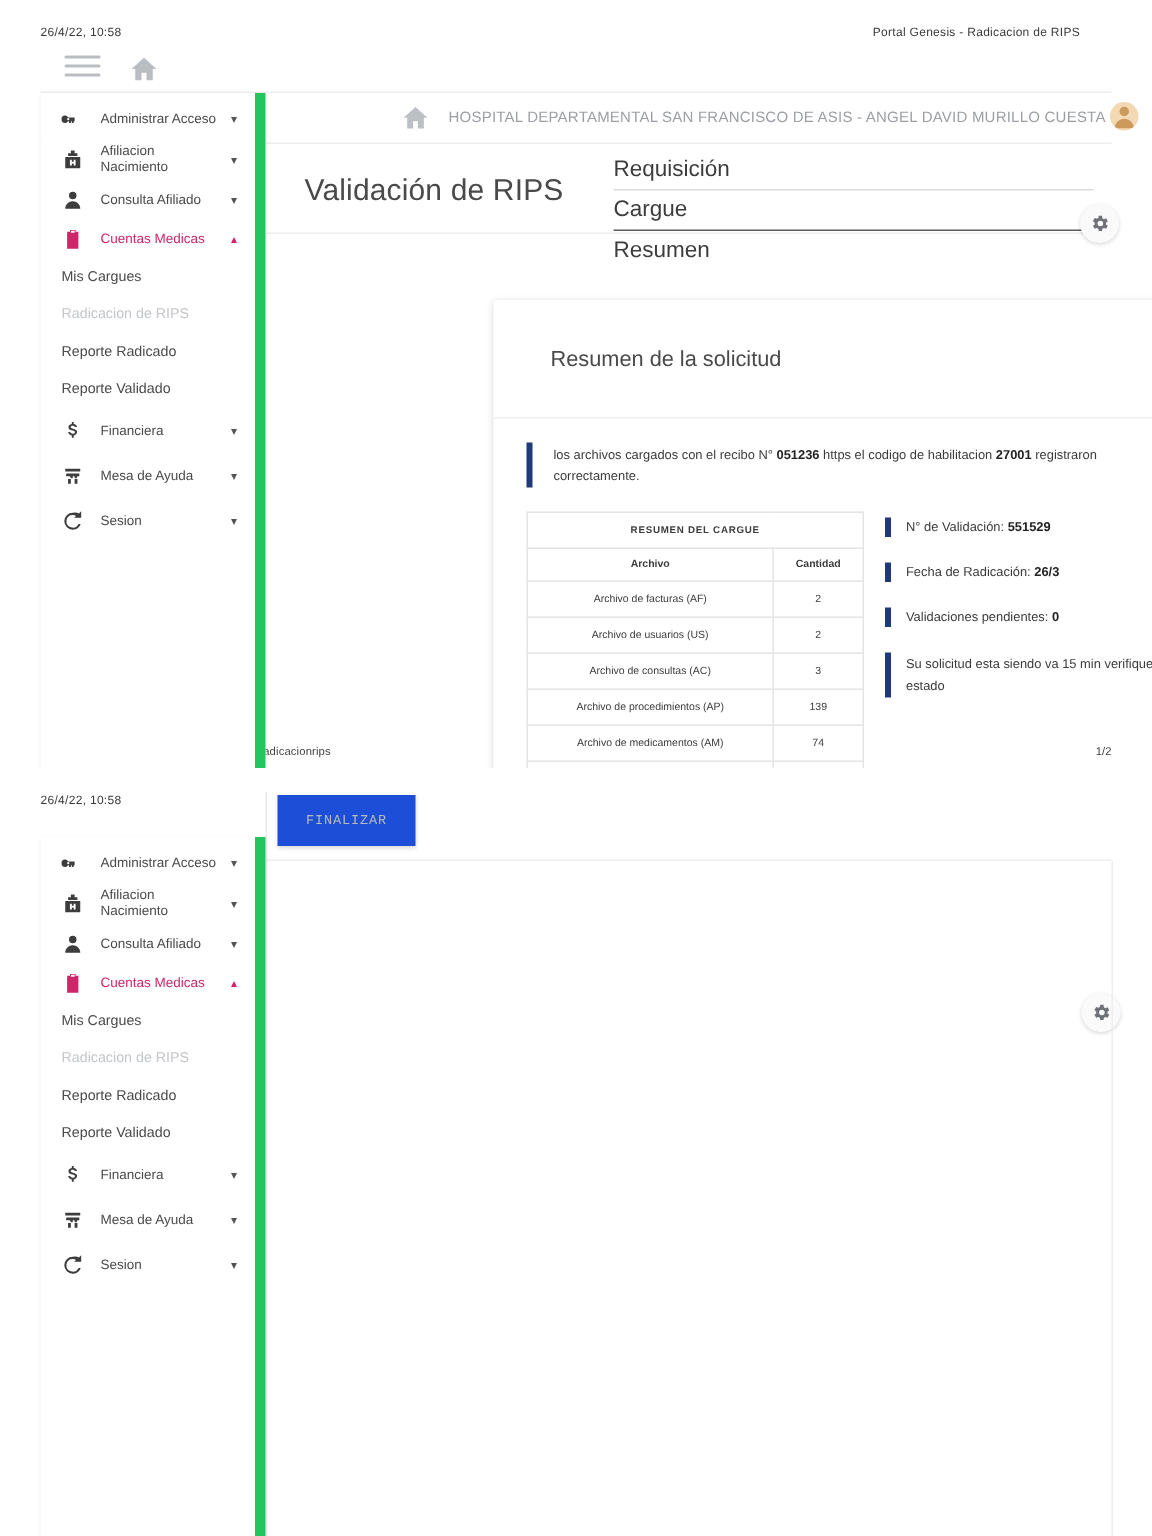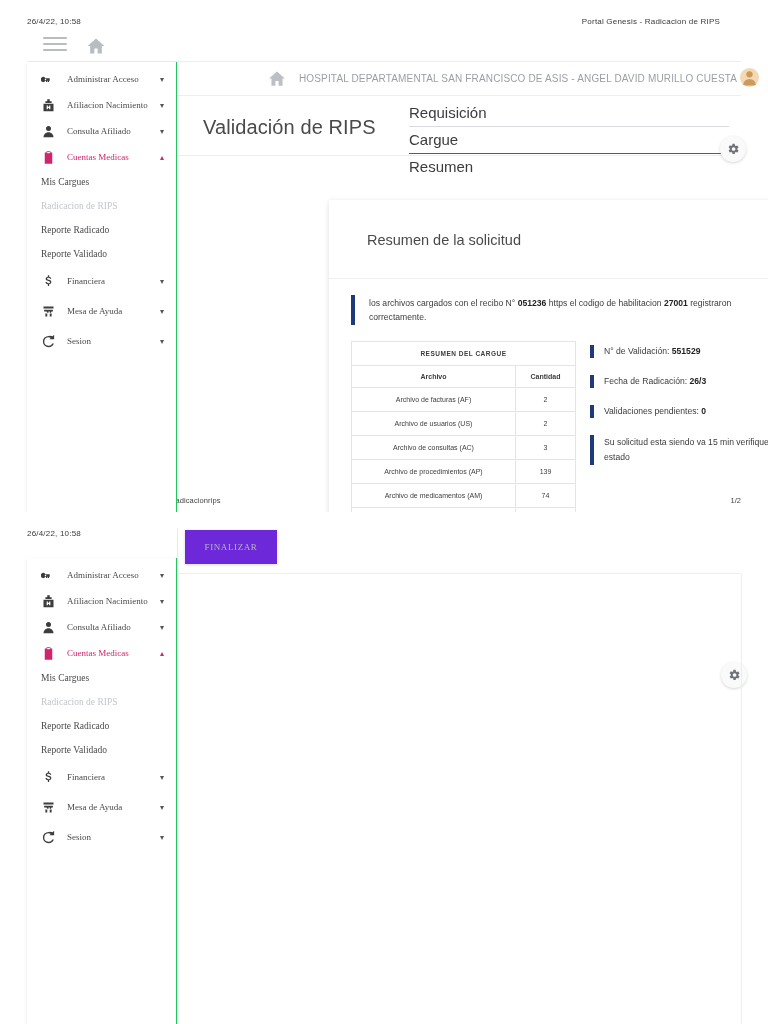--- a/index.html
+++ b/index.html
@@ -46,23 +46,23 @@
   }
   .ab2-avatar {
     position:absolute; left:713px; top:6px; width:19px; height:19px; border-radius:50%;
     background:#f3d9b3; overflow:hidden;
   }
   .ab2-avatar svg { width:100%; height:100%; fill:#cc9a5c; }
 
   
   .sidebar {
     position:absolute; left:27px; top:62px; width:150px; height:450px;
-    background:#ffffff; border-right:1px solid #22c55e;
+    background:#ffffff; border-right:7px solid #22c55e;
     box-shadow: 0 1px 3px rgba(0,0,0,.10);
-    z-index:40; padding-top:4px;font-family:Liberation Serif, serif;
+    z-index:40; padding-top:4px;
   }
   .nav-item {
     position:relative; display:flex; align-items:center; min-height:26px; padding:3px 8px 3px 14px;
     font-size:9px; color:#4a4a4a; line-height:11px; cursor:pointer;
   }
   .nav-item .ni-icon { width:18px; height:16px; flex:0 0 18px; margin-right:8px; display:flex; align-items:center; }
   .nav-item .ni-icon svg { width:15px; height:15px; fill:#3d3d3d; }
   .nav-item .ni-label { flex:1 1 auto; }
   .nav-item .ni-chev { flex:0 0 12px; width:12px; text-align:center; color:#555; font-size:8px; }
   .nav-item.accent { color:#d0246b; }
@@ -125,23 +125,23 @@
   .info-item b { font-weight:700; color:#222; }
   .info-item.multi { white-space:normal; line-height:15px; }
 
   
   .finalizar-wrap {
     position:absolute; left:177px; top:16px; width:564px; height:46px;
     border-left:1px solid #e8eaec; border-bottom:1px solid #eceef0; background:#fff;
   }
   .finalizar-btn {
     position:absolute; left:7px; top:2px; width:92px; height:34px;
-    background:#6d28d9; box-shadow:0 1px 3px rgba(0,0,0,.16); border:none;
+    background:#1d4ed8; box-shadow:0 1px 3px rgba(0,0,0,.16); border:none;
     font-size:9px; color:#b6b9bd; letter-spacing:.6px; cursor:pointer;
-    font-family:Liberation Serif, serif;
+    font-family:Liberation Mono, monospace;
   }
   .p2-body {
     position:absolute; left:177px; top:62px; width:564px; bottom:0; background:#fff;
     border-left:1px solid #e8eaec;
   }
   .p2-gear {
     position:absolute; left:543px; top:88px; width:26px; height:26px; border-radius:50%;
     background:#fafafa; box-shadow:0 1px 3px rgba(0,0,0,.16);
     display:flex; align-items:center; justify-content:center; cursor:pointer;
   }

